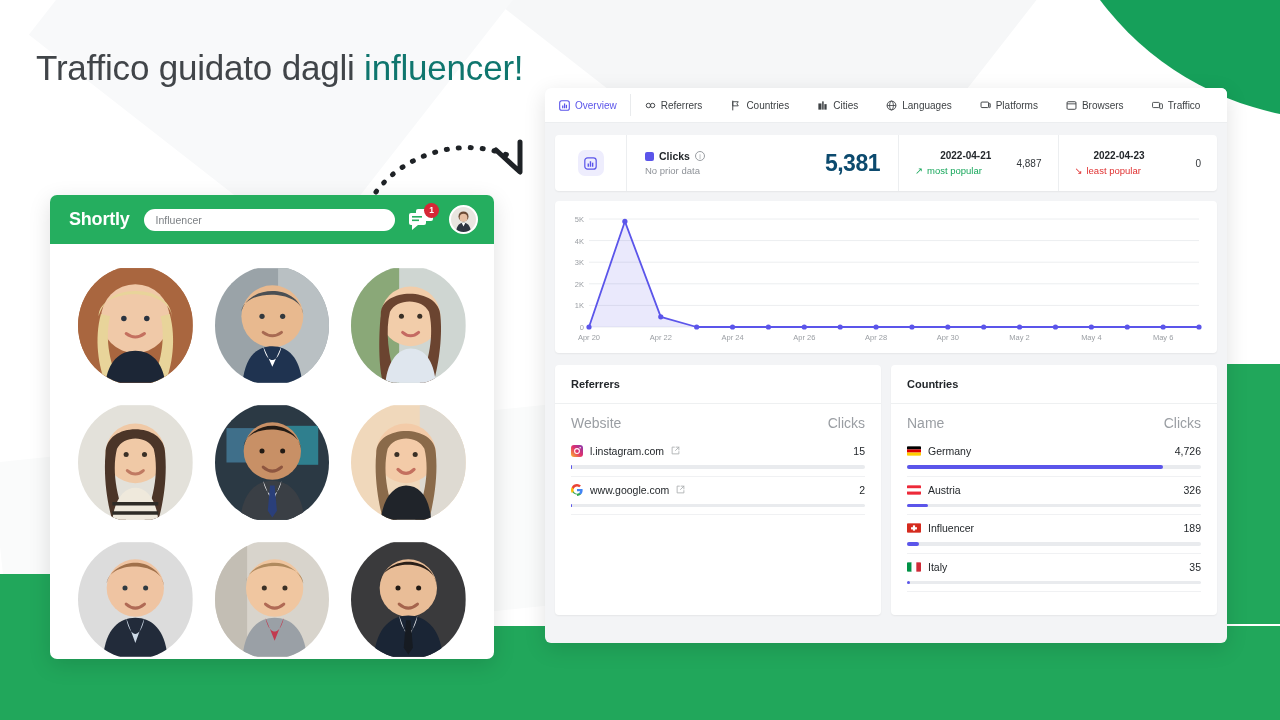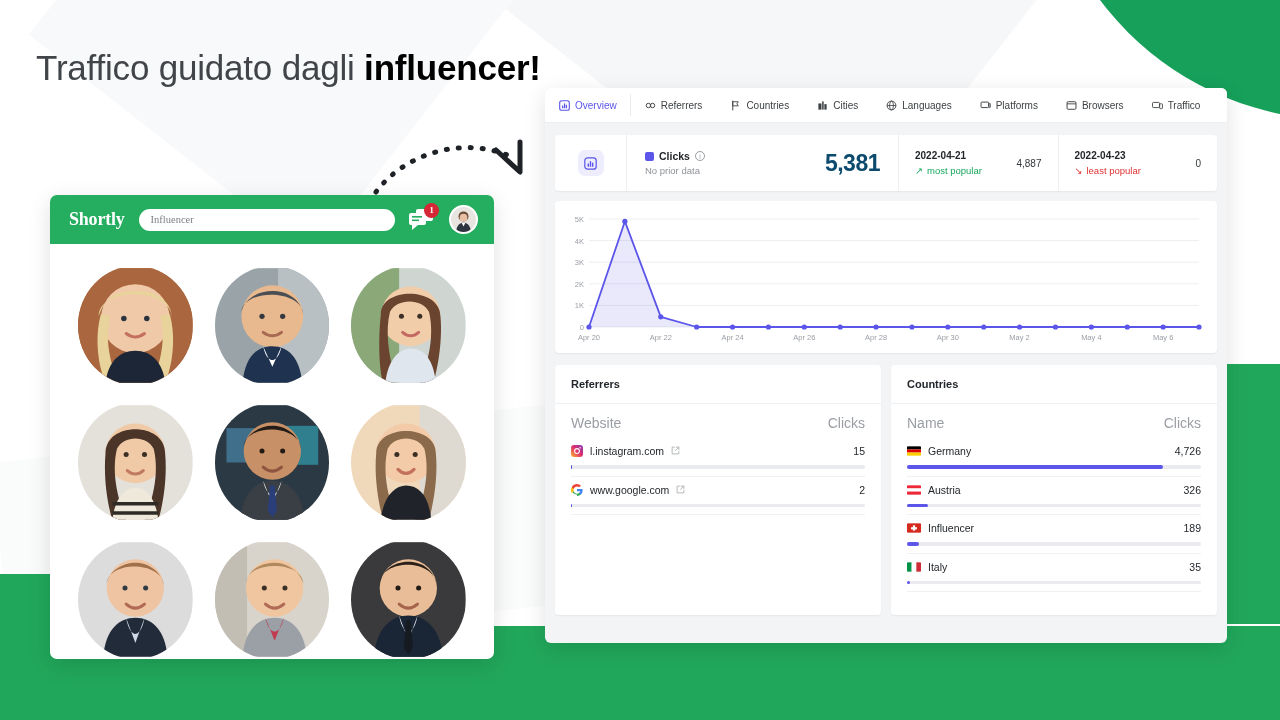--- a/index.html
+++ b/index.html
@@ -41,38 +41,38 @@
     background: #21a75b;
   }
 
   
   .headline {
     position: absolute; left: 36px; top: 48px;
     font-size: 35px; color: #414549; font-weight: 400;
     letter-spacing: -0.2px; white-space: nowrap;
     z-index: 6;
   }
-  .headline .accent { color: #000000; font-weight: 700; margin-top: 31px; }
+  .headline .accent { color: #0f766e; font-weight: 400; margin-top: 31px; }
 
   
   .arrow-wrap { position: absolute; left: 368px; top: 128px; z-index: 9; }
 
   
   .shortly-card {
     position: absolute; left: 50px; top: 195px;
     width: 444px; height: 464px;
     background: #ffffff;
     border-radius: 7px;
     box-shadow: 0 6px 22px rgba(0,0,0,0.13);
     overflow: hidden;
     z-index: 7;
   }
   .shortly-bar {
     height: 49px; background: #25ae5f;
-    display: flex; align-items: center; padding: 0 16px 0 19px; gap: 14px; font-family: Liberation Serif, serif;
+    display: flex; align-items: center; padding: 0 16px 0 19px; gap: 14px;
   }
   .shortly-logo {
     color: #ffffff; font-size: 18px; font-weight: 700; letter-spacing: -0.2px;
   }
   .shortly-search {
     flex: 1; height: 22px; background: #ffffff; border-radius: 11px;
     display: flex; align-items: center; padding: 0 12px;
     font-size: 10.5px; color: #7c8084;
   }
   .msg-icon { position: relative; width: 26px; height: 24px; flex: none; }
@@ -150,21 +150,21 @@
   .stat-legend { display: flex; align-items: center; gap: 5px; }
   .legend-sq { width: 9px; height: 9px; border-radius: 2px; background: #5b55ea; }
   .stat-label { font-size: 10.5px; font-weight: 700; color: #23272b; }
   .info-circle {
     width: 10px; height: 10px; border-radius: 50%; border: 1px solid #9a9ea3;
     color: #9a9ea3; font-size: 7px; line-height: 9px; text-align: center;
   }
   .stat-sub { font-size: 9.5px; color: #8e9298; margin-top: 3px; }
   .stat-big { font-size: 23px; font-weight: 700; color: #0c4a6e; letter-spacing: -0.5px; padding-right: 18px; }
 
-  .stat-pop { flex: 1; display: flex; align-items: center; padding: 0 16px; border-right: 1px solid #eceef0; }
+  .stat-pop { flex: 1; display: flex; align-items: center; padding: 0 16px; border-right: 1px solid #eceef0; text-align: center; }
   .stat-pop:last-child { border-right: none; gap: 32px; }
   .pop-left { flex: 1; }
   .pop-date { font-size: 10px; font-weight: 700; color: #23272b; }
   .pop-tag { font-size: 9.5px; margin-top: 4px; display: flex; align-items: center; gap: 4px; }
   .pop-tag.up { color: #17a75b; }
   .pop-tag.down { color: #e03131; }
   .pop-val { font-size: 10px; color: #33373b; }
 
   
   .chart-card { margin: 10px 10px 0 10px; padding: 12px 14px 8px 8px; }

